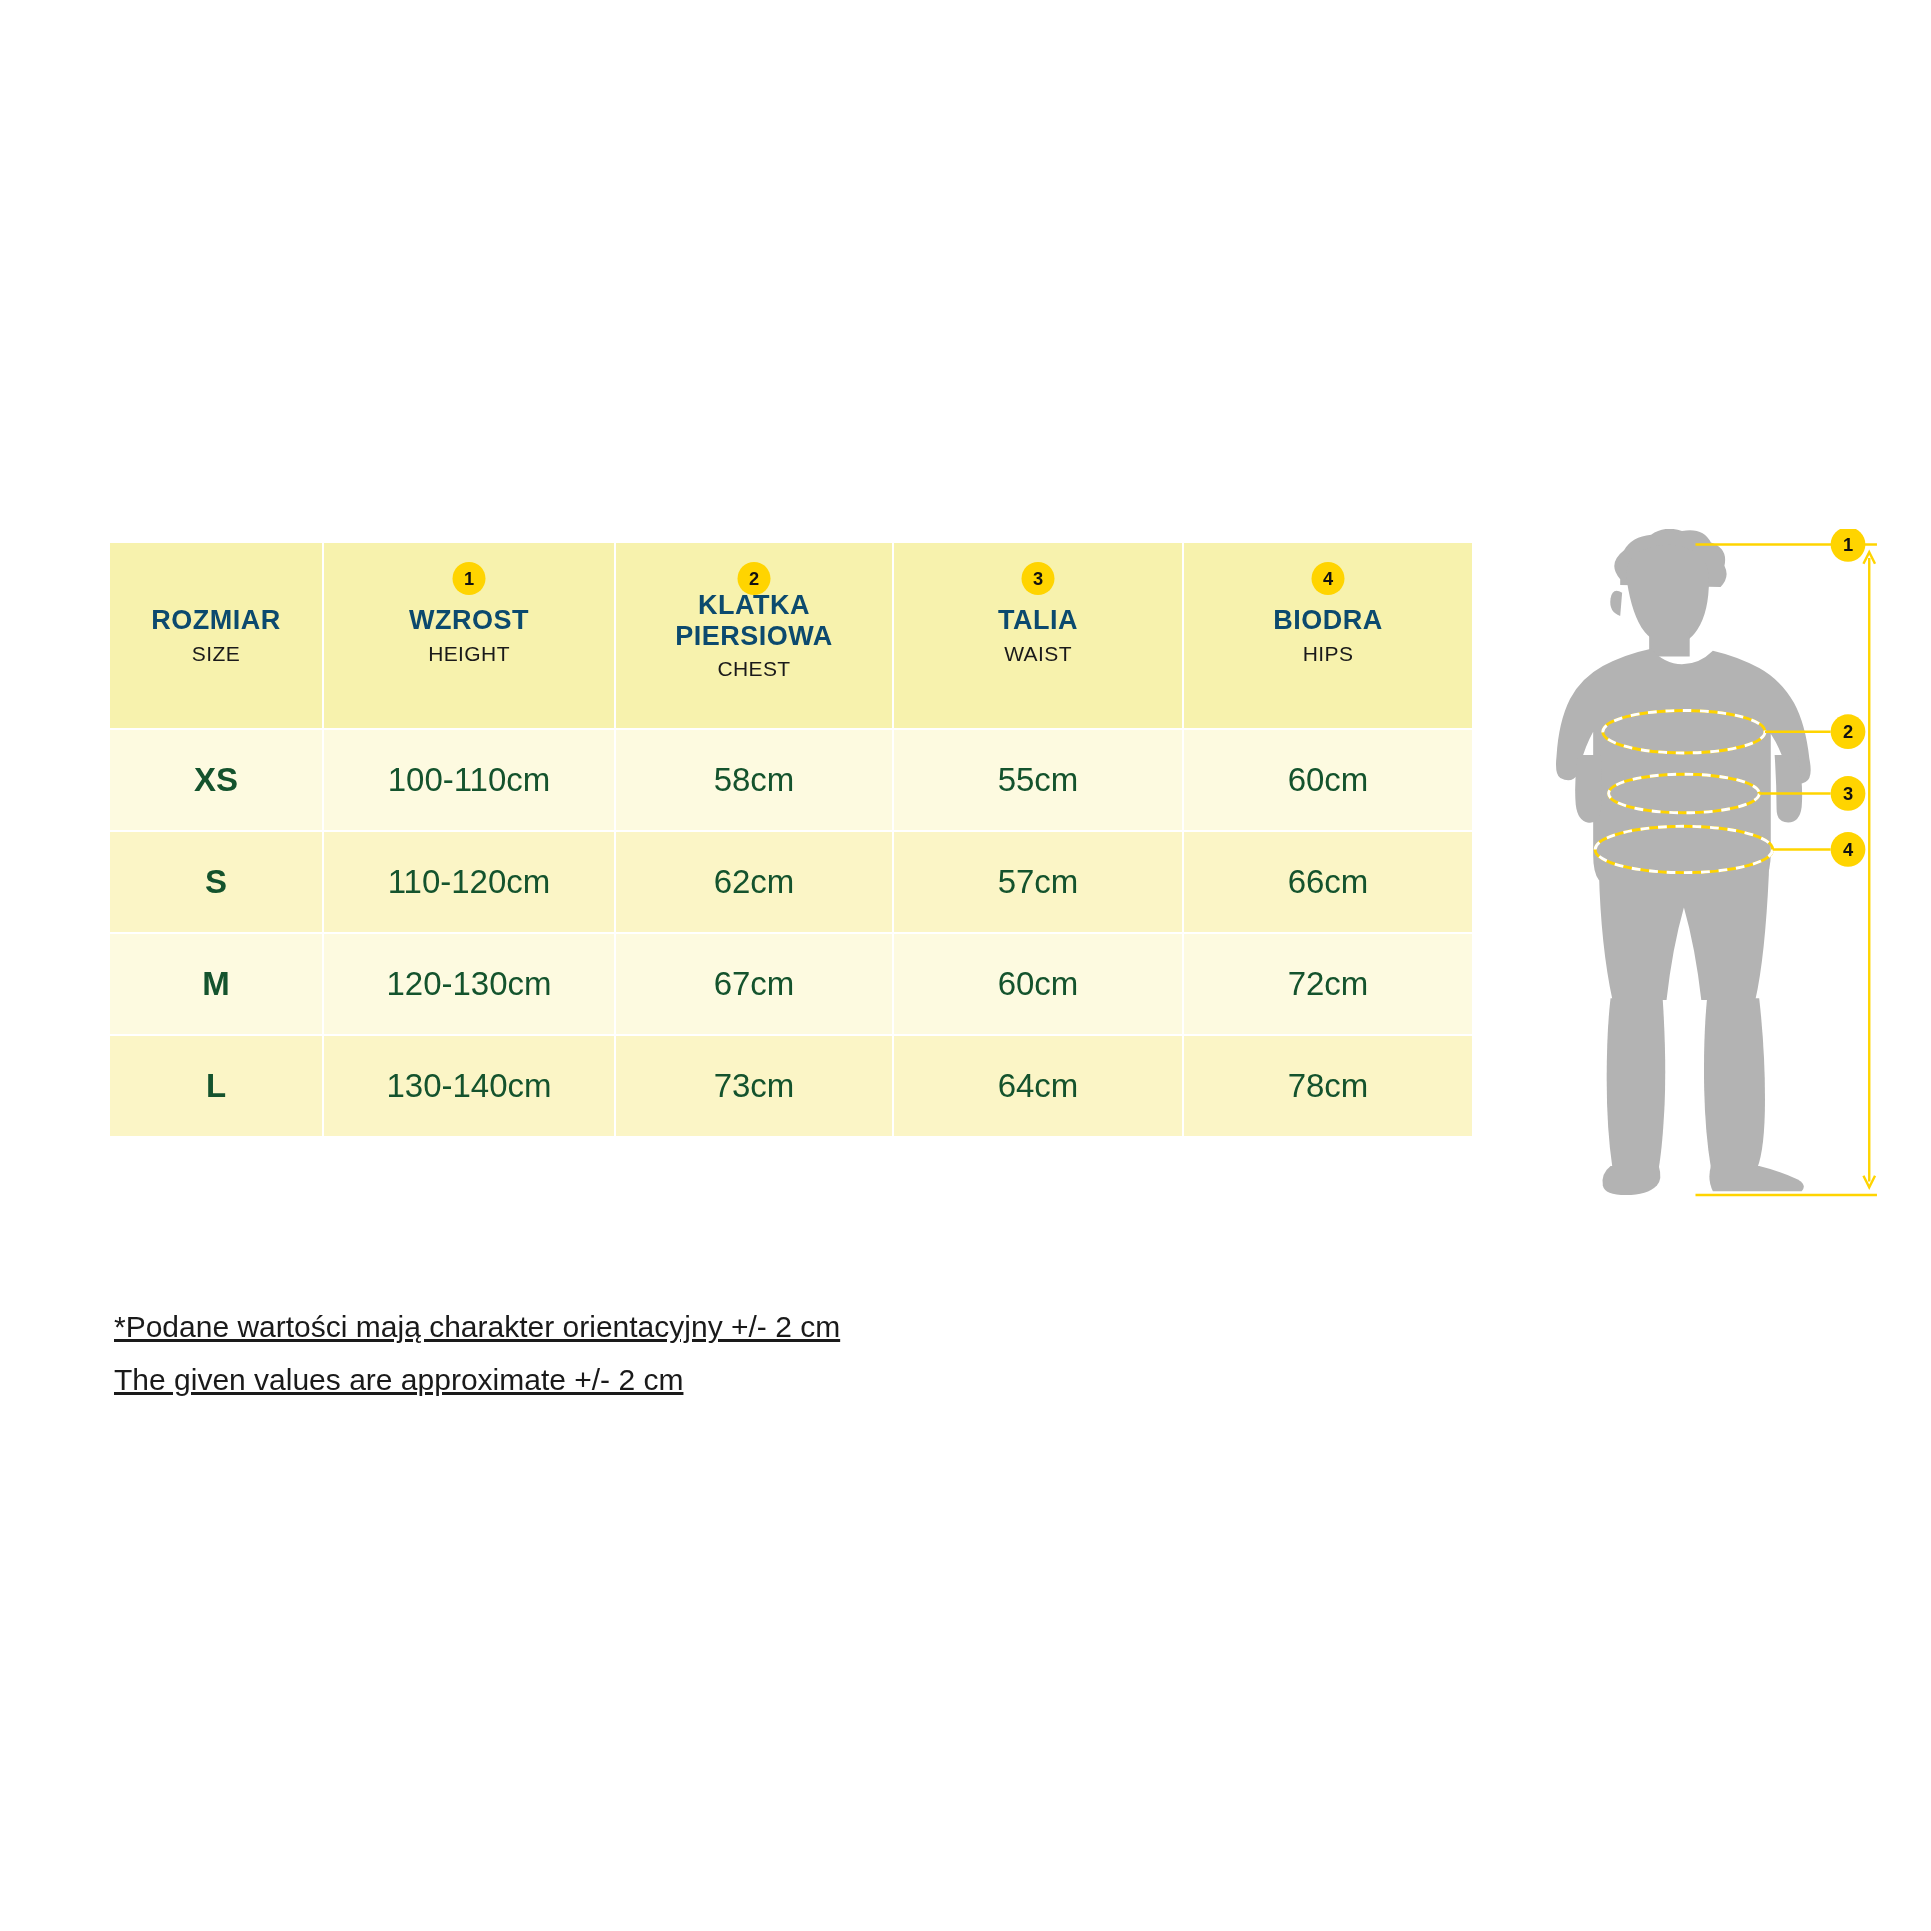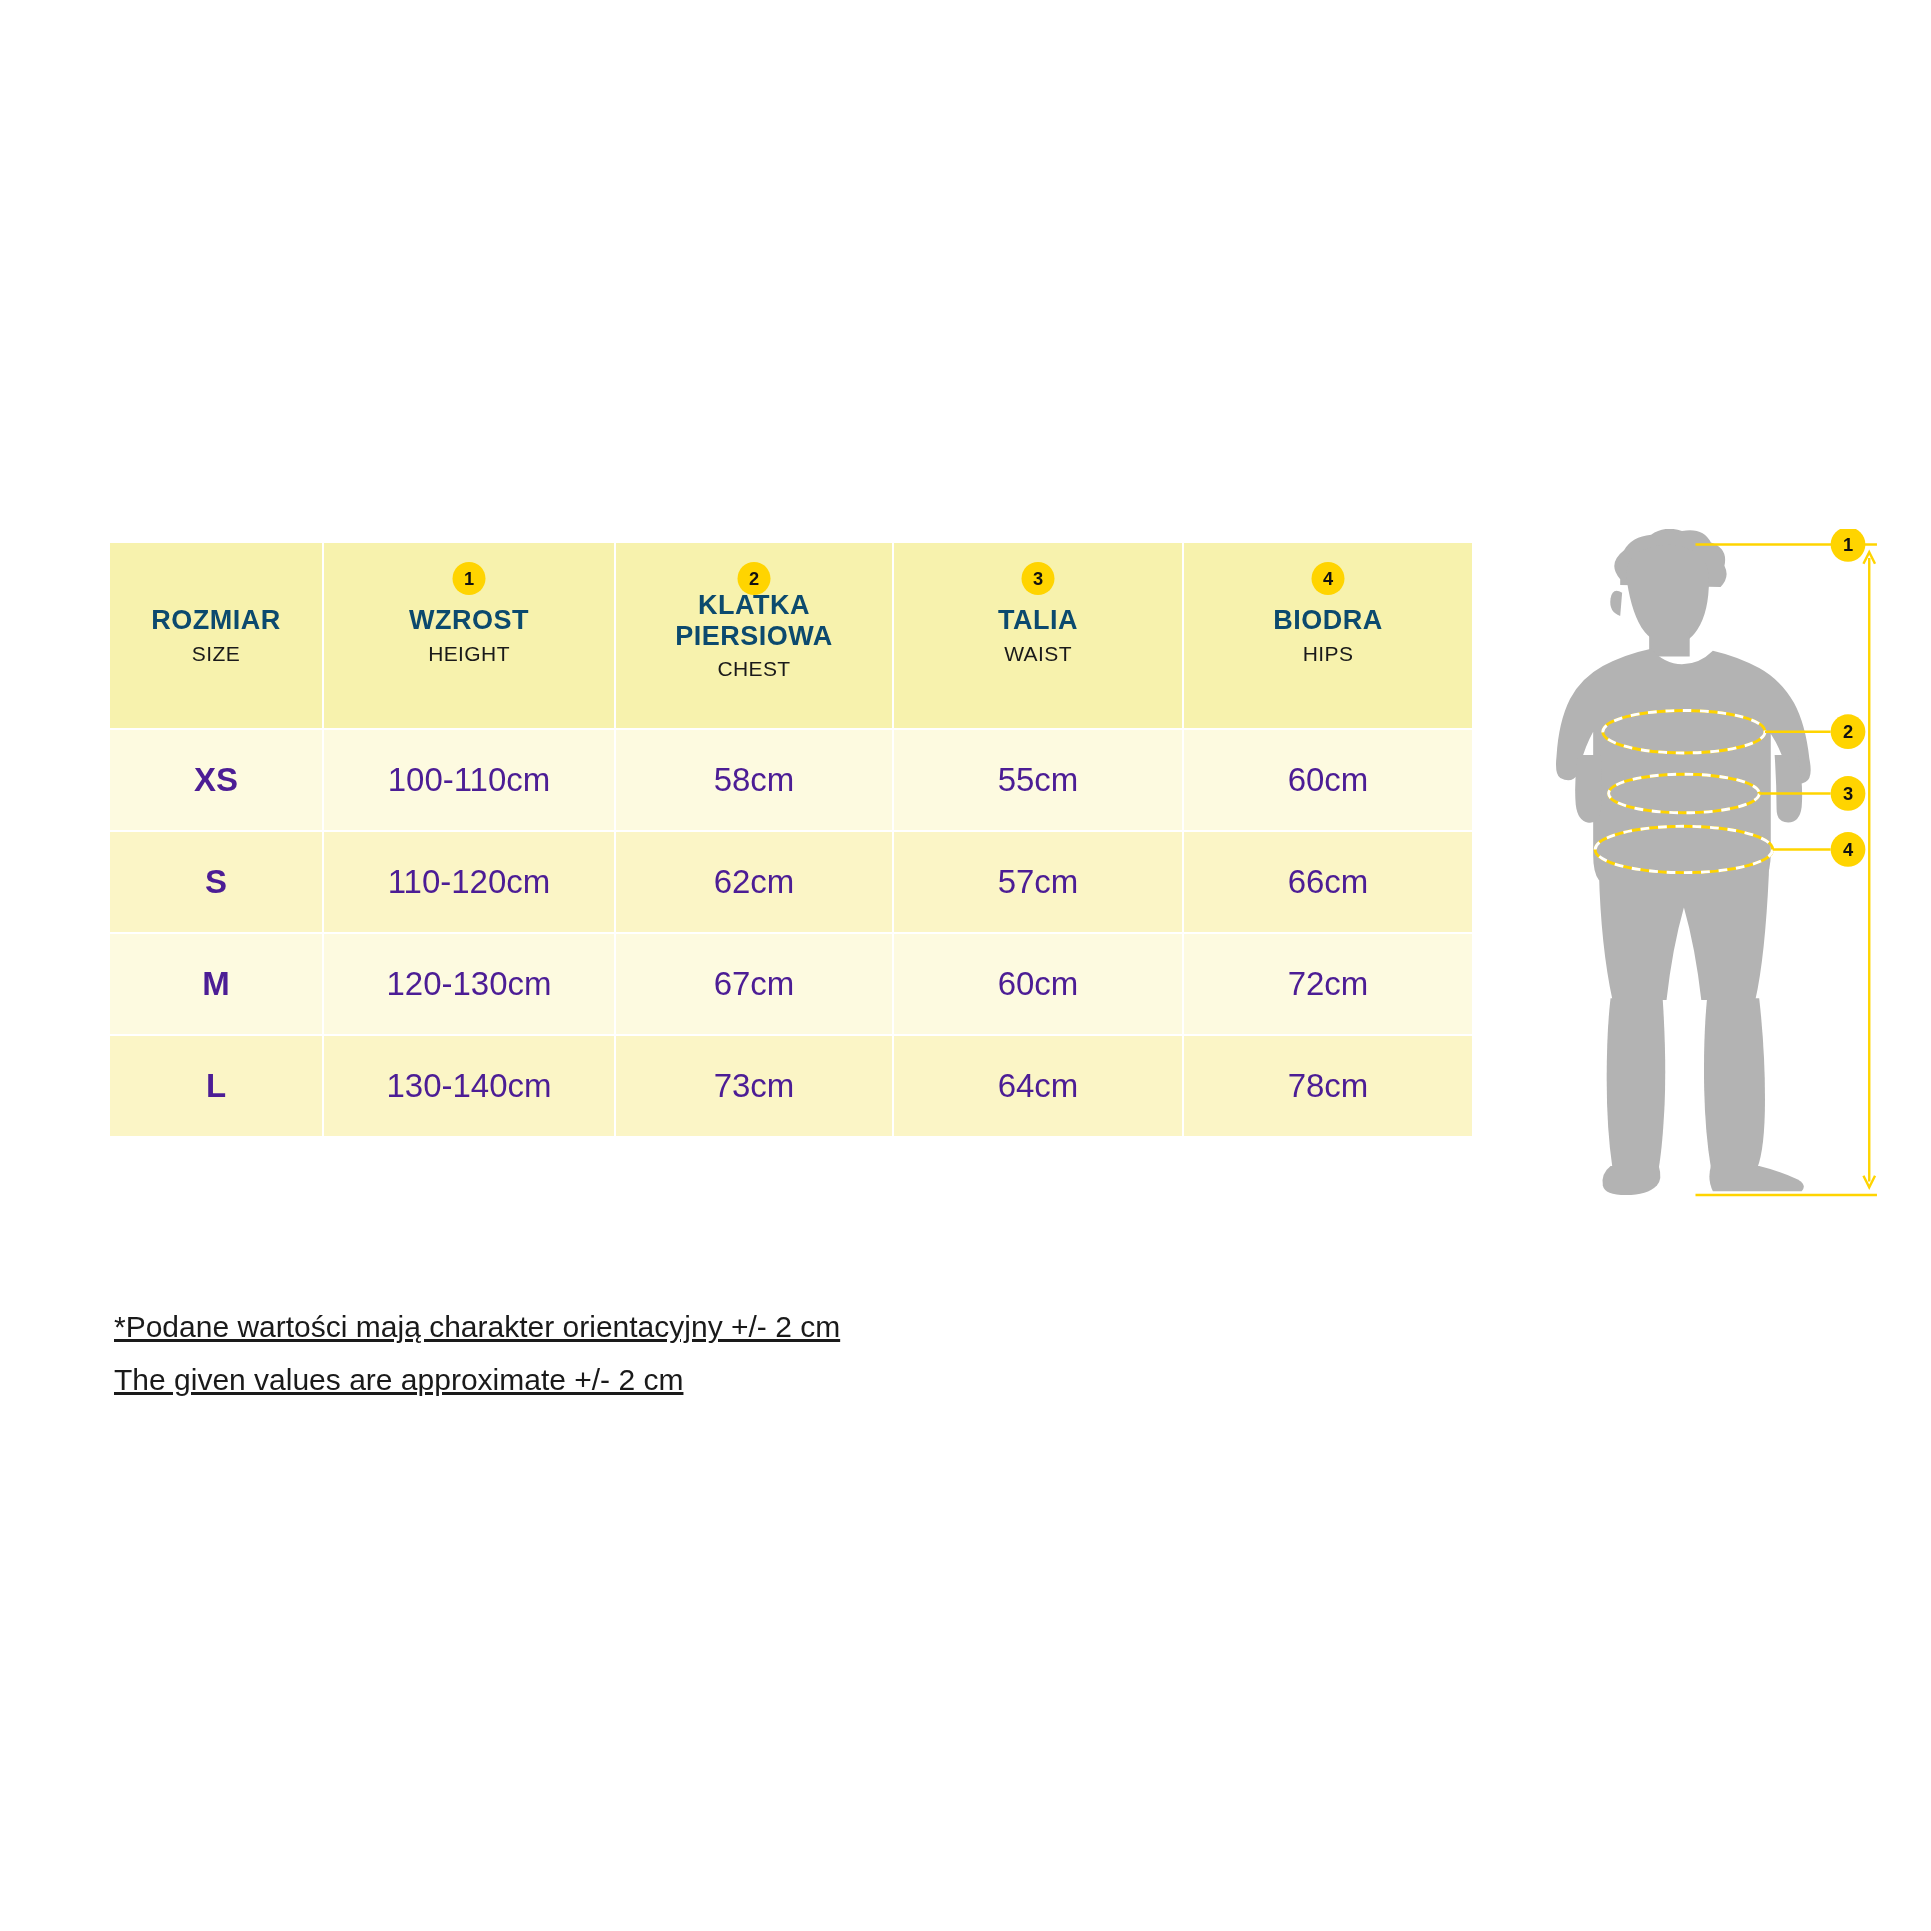--- a/index.html
+++ b/index.html
@@ -87,21 +87,21 @@
     color: #111;
     font-size: 18.3px;
     font-weight: bold;
     line-height: 33px;
     text-align: center;
   }
 
   tbody td {
     height: 98px;
     font-size: 33px;
-    color: #4c1d95;
+    color: #14532d;
     margin-top: 31px;
   }
   tbody tr.odd td { background: #fdfae0; }
   tbody tr.even td { background: #fbf5c6; }
 
   tbody td.size-cell {
     font-weight: bold;
     font-size: 33px;
   }
 

